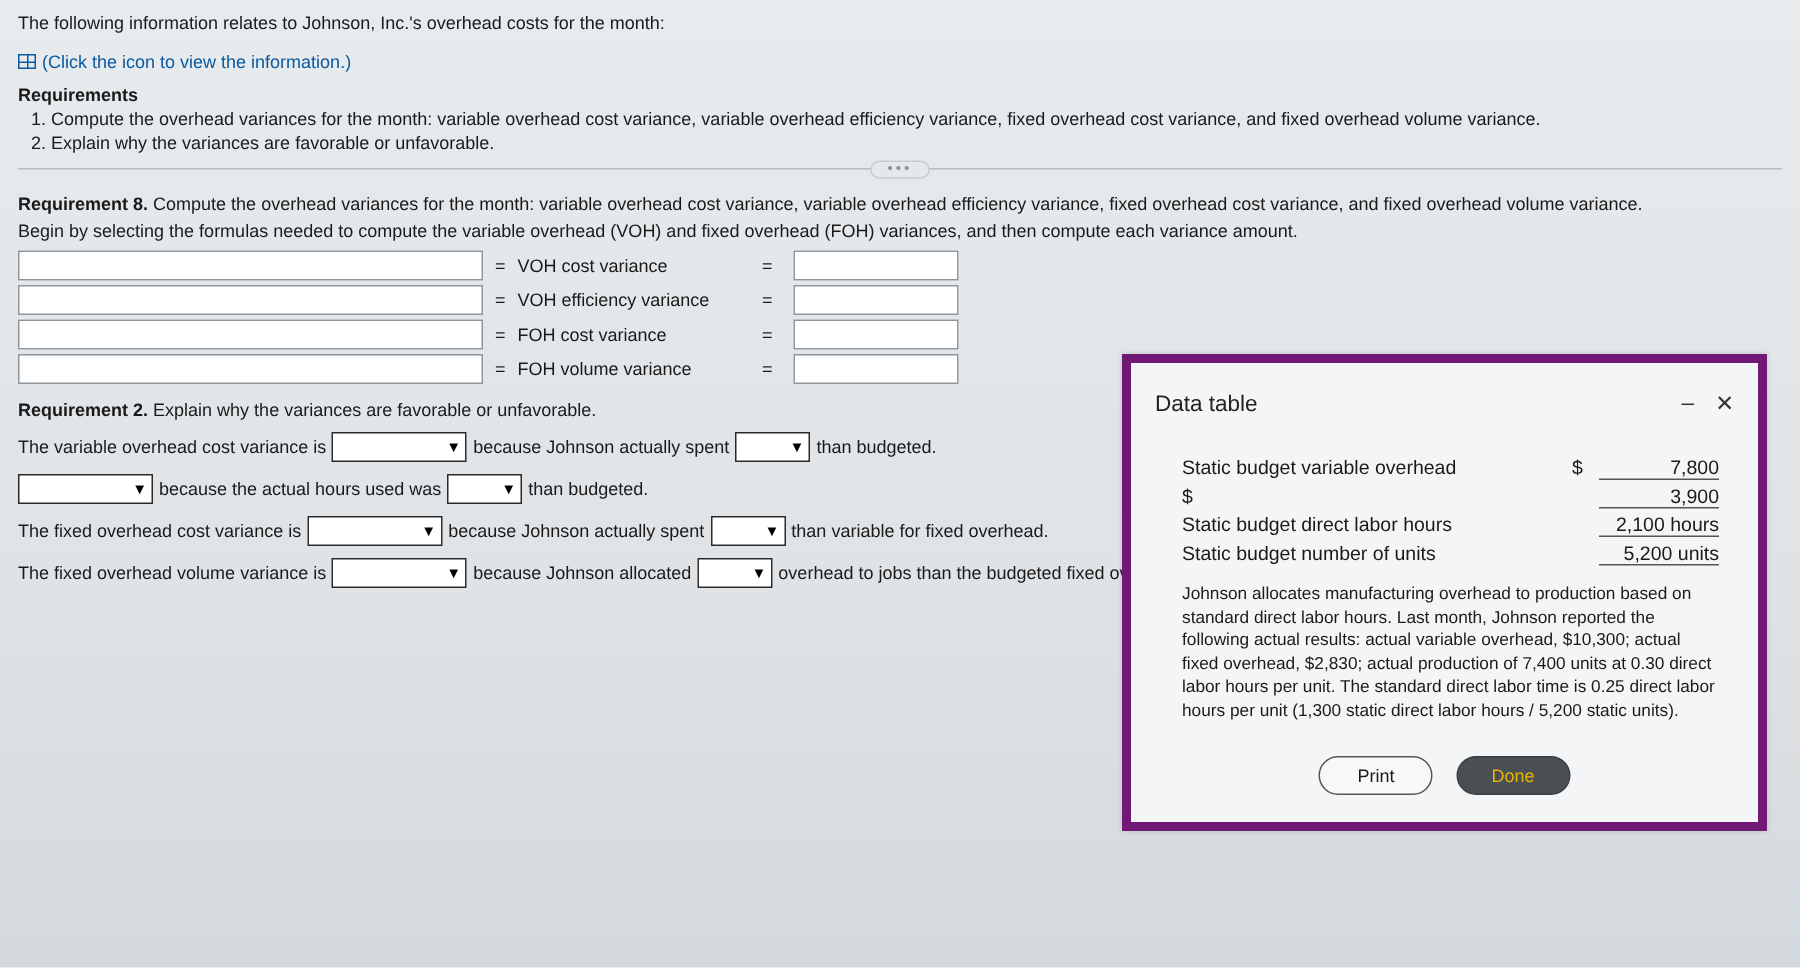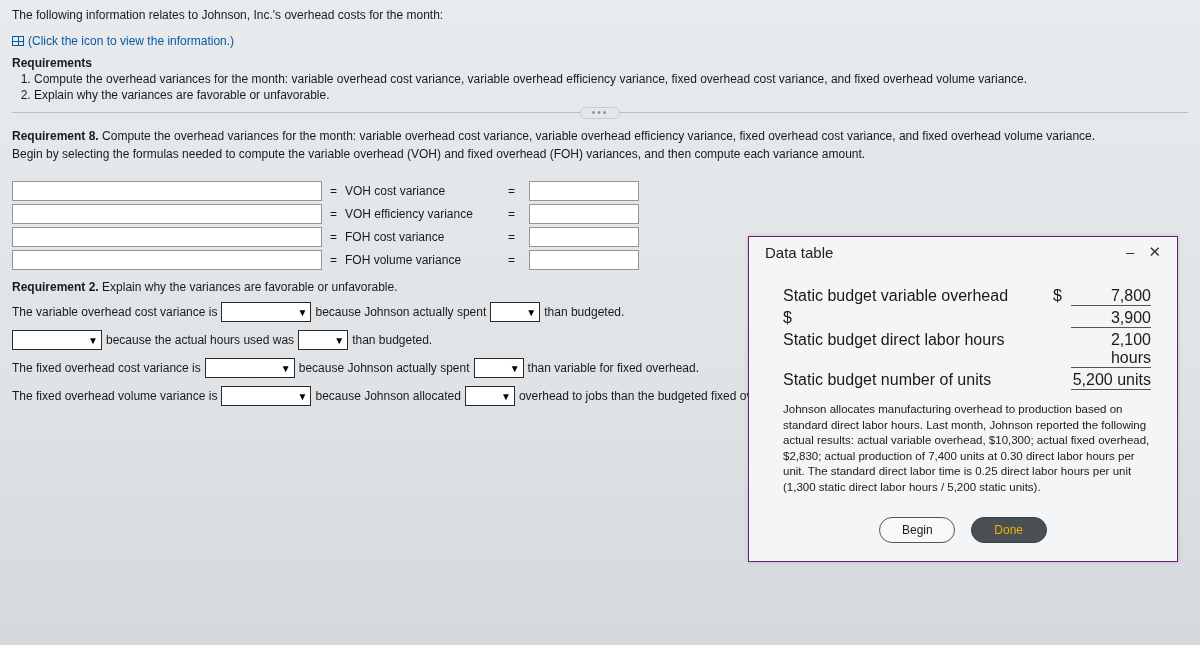--- a/index.html
+++ b/index.html
@@ -81,34 +81,34 @@
     font-size: 10px;
     color: #000;
   }
   
   .popup {
     position: absolute;
     top: 236px;
     left: 748px;
     width: 430px;
     background: #f3f5f6;
-    border: 1px solid #701a75;
+    border: 6px solid #701a75;
     box-shadow: 0 0 4px rgba(0,0,0,.15);
-    padding: 6px 16px 18px 16px;
+    padding: 18px 16px 18px 16px;
   }
   .popup-head {
     display: flex;
     justify-content: space-between;
     align-items: center;
     margin-bottom: 26px;
   }
   .popup-title { font-size: 15px; color: #222; }
   .popup-ctrl { display:flex; gap:14px; font-size:15px; color:#333; }
   .dtable { margin: 0 10px 12px 18px; }
-  .drow { display:flex; justify-content:space-between; margin:3px 0; font-size:16px; }
+  .drow { display:flex; justify-content:space-between; margin:3px 0; font-size:13px; }
   .drow .lab { flex:1; }
   .drow .cur { width:18px; text-align:left; }
   .drow .val { width:80px; text-align:right; border-bottom:1px solid #555; }
   .para { font-size: 11.5px; line-height: 1.35; margin: 4px 10px 22px 18px; }
   .btnrow { text-align:center; }
   .btn {
     display:inline-block;
     min-width: 76px;
     padding: 5px 18px;
     margin: 0 6px;
@@ -133,21 +133,21 @@
   <li>Compute the overhead variances for the month: variable overhead cost variance, variable overhead efficiency variance, fixed overhead cost variance, and fixed overhead volume variance.</li>
   <li>Explain why the variances are favorable or unfavorable.</li>
 </ol>
 
 <hr class="sep">
 <div class="dots">•••</div>
 
 <div class="r1-head">
   <b>Requirement 8.</b> <span>Compute the overhead variances for the month: variable overhead cost variance, variable overhead efficiency variance, fixed overhead cost variance, and fixed overhead volume variance.</span>
 </div>
-<div style="margin:4px 0 20px 0;">Begin by selecting the formulas needed to compute the variable overhead (VOH) and fixed overhead (FOH) variances, and then compute each variance amount.</div>
+<div style="margin:4px 0 6px 0;">Begin by selecting the formulas needed to compute the variable overhead (VOH) and fixed overhead (FOH) variances, and then compute each variance amount.</div>
 
 <div class="formula-row">
   <div class="wide-input"></div>
   <span class="eq">=</span>
   <span class="flabel">VOH cost variance</span>
   <span class="eq">=</span>
   <div class="small-input"></div>
 </div>
 <div class="formula-row">
   <div class="wide-input"></div>
@@ -246,16 +246,16 @@
       <span class="val">2,100 hours</span>
     </div>
     <div class="drow">
       <span class="lab">Static budget number of units</span>
       <span class="cur"></span>
       <span class="val">5,200 units</span>
     </div>
   </div>
   <div class="para">Johnson allocates manufacturing overhead to production based on standard direct labor hours. Last month, Johnson reported the following actual results: actual variable overhead, $10,300; actual fixed overhead, $2,830; actual production of 7,400 units at 0.30 direct labor hours per unit. The standard direct labor time is 0.25 direct labor hours per unit (1,300 static direct labor hours / 5,200 static units).</div>
   <div class="btnrow">
-    <span class="btn">Begin</span>
+    <span class="btn">Print</span>
     <span class="btn done">Done</span>
   </div>
 </div>
 
 </body></html>

